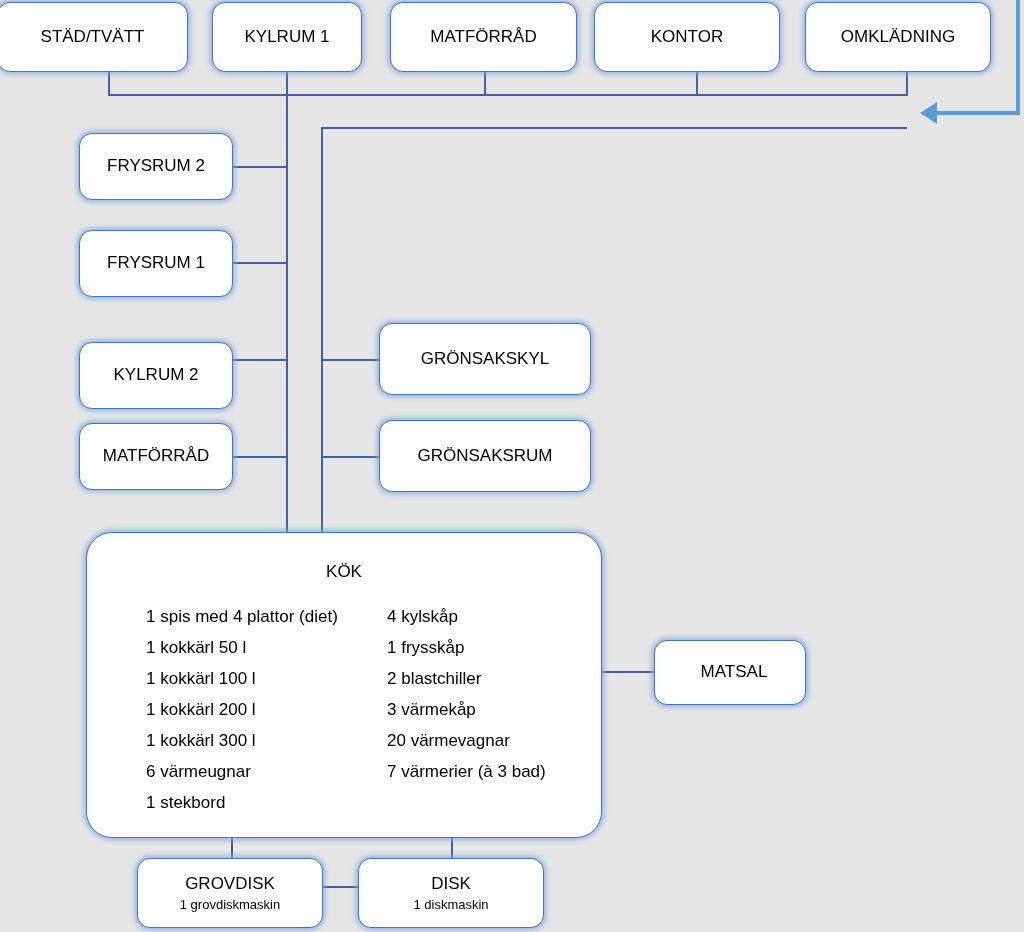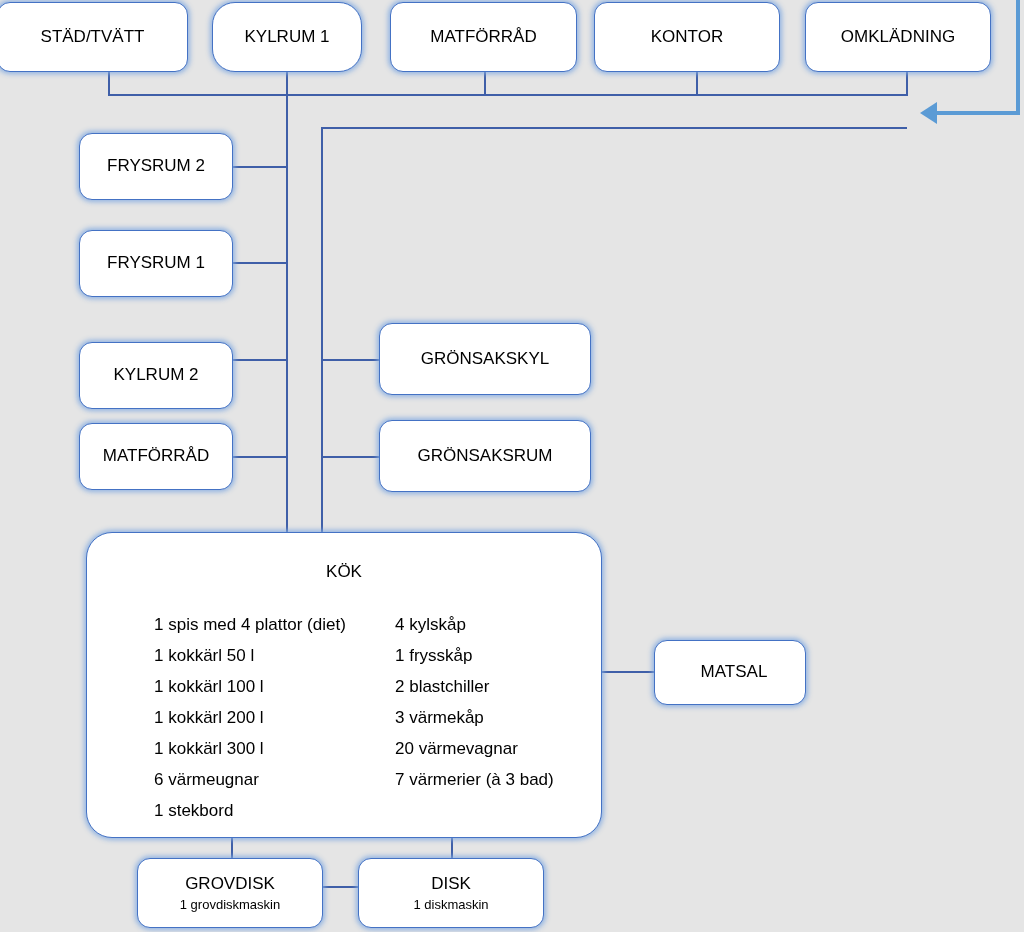--- a/index.html
+++ b/index.html
@@ -88,21 +88,21 @@
     flex-direction: column;
     text-align: left;
   }
   .kok-col li {
     list-style: none;
     font-size: 17px;
     line-height: 31px;
     white-space: nowrap;
   }
   .kok-col ul {
-    margin: 17px;
+    margin: 9px;
     padding: 0;
   }
   .kok-col.left { width: 215px; }
   .kok-col.right { width: 195px; }
 </style>
 </head>
 <body>
 
 <div id="canvas">
 
@@ -134,21 +134,21 @@
   <div class="line v" style="left:451px; top:838px; height:22px;"></div>
   <div class="line h" style="left:322px; top:886px; width:37px;"></div>
 
   <div class="line-lt v" style="left:1016px; top:0px; height:115px;"></div>
   <div class="line-lt h" style="left:937px; top:111px; width:83px;"></div>
   <div class="arrowhead" style="left:920px; top:102px;"></div>
 
   <div class="box" style="left:-3px; top:2px; width:191px; height:70px;">
     <span class="box-title">STÄD/TVÄTT</span>
   </div>
-  <div class="box" style="left:212px; top:2px; width:150px; height:70px;border-radius:23px;">
+  <div class="box" style="left:212px; top:2px; width:150px; height:70px;">
     <span class="box-title">KYLRUM 1</span>
   </div>
   <div class="box" style="left:390px; top:2px; width:187px; height:70px;">
     <span class="box-title">MATFÖRRÅD</span>
   </div>
   <div class="box" style="left:594px; top:2px; width:186px; height:70px;">
     <span class="box-title">KONTOR</span>
   </div>
   <div class="box" style="left:805px; top:2px; width:186px; height:70px;">
     <span class="box-title">OMKLÄDNING</span>

